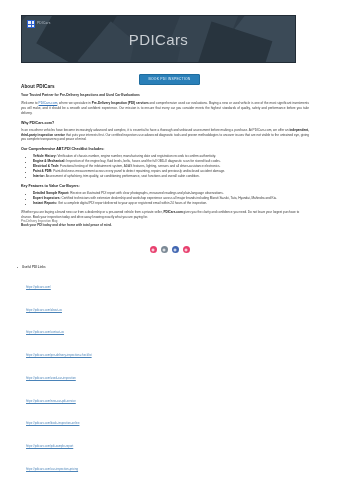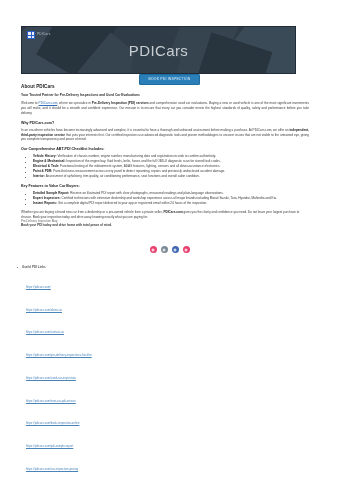--- a/index.html
+++ b/index.html
@@ -6,21 +6,21 @@
   body{
     width:339px;height:480px;overflow:hidden;
     background:#ffffff;
     font-family:"Liberation Sans",sans-serif;
     color:#222;
     -webkit-font-smoothing:antialiased;
   }
   .page{position:relative;width:339px;height:480px;background:#fff;}
 
   
-  .hero-wrap{position:absolute;left:21px;top:26px;width:275px;height:48px;}
+  .hero-wrap{position:absolute;left:21px;top:15px;width:275px;height:48px;}
   .hero{
     position:relative;width:100%;height:100%;
     background:#2f3c48;overflow:hidden;
     border:1px solid #222c36;box-sizing:border-box;
   }
   .facet{position:absolute;pointer-events:none;}
   .f1{left:-6px;top:-10px;width:70px;height:70px;background:#394854;transform:rotate(45deg);}
   .f2{left:30px;top:-26px;width:60px;height:72px;background:#2a3views;}
   .f2{left:28px;top:-24px;width:56px;height:70px;background:#27333d;transform:rotate(30deg);}
   .f3{left:150px;top:-18px;width:54px;height:86px;background:#364450;transform:rotate(22deg);}

